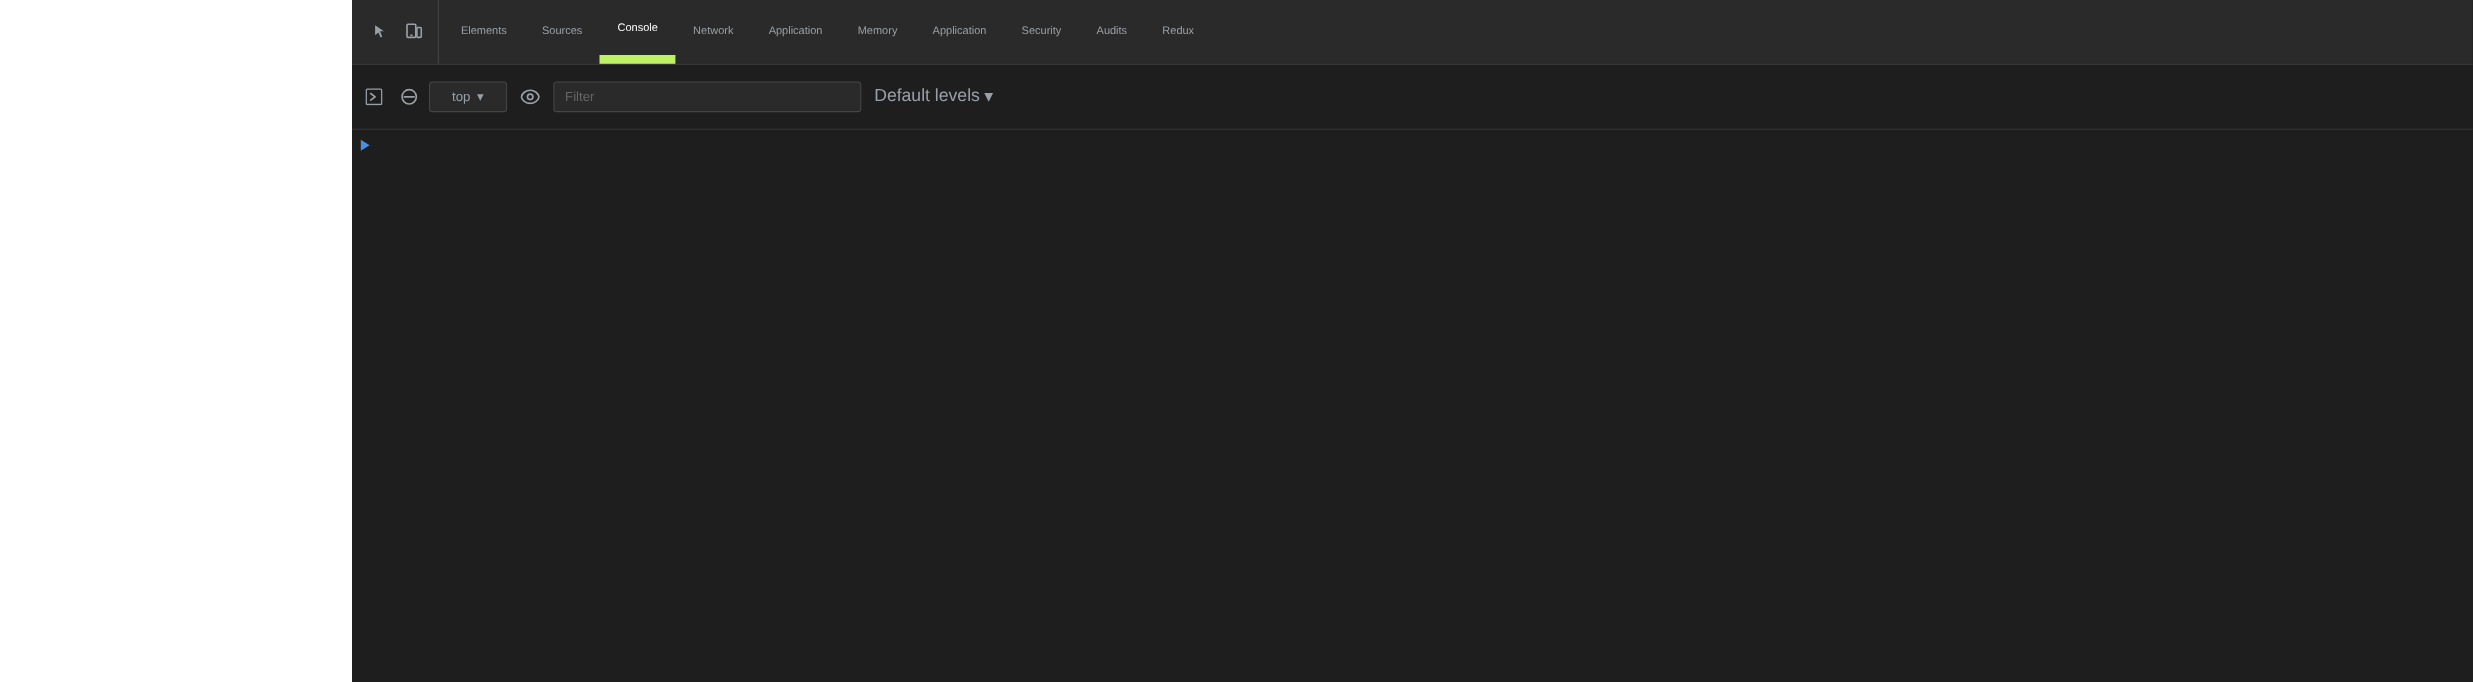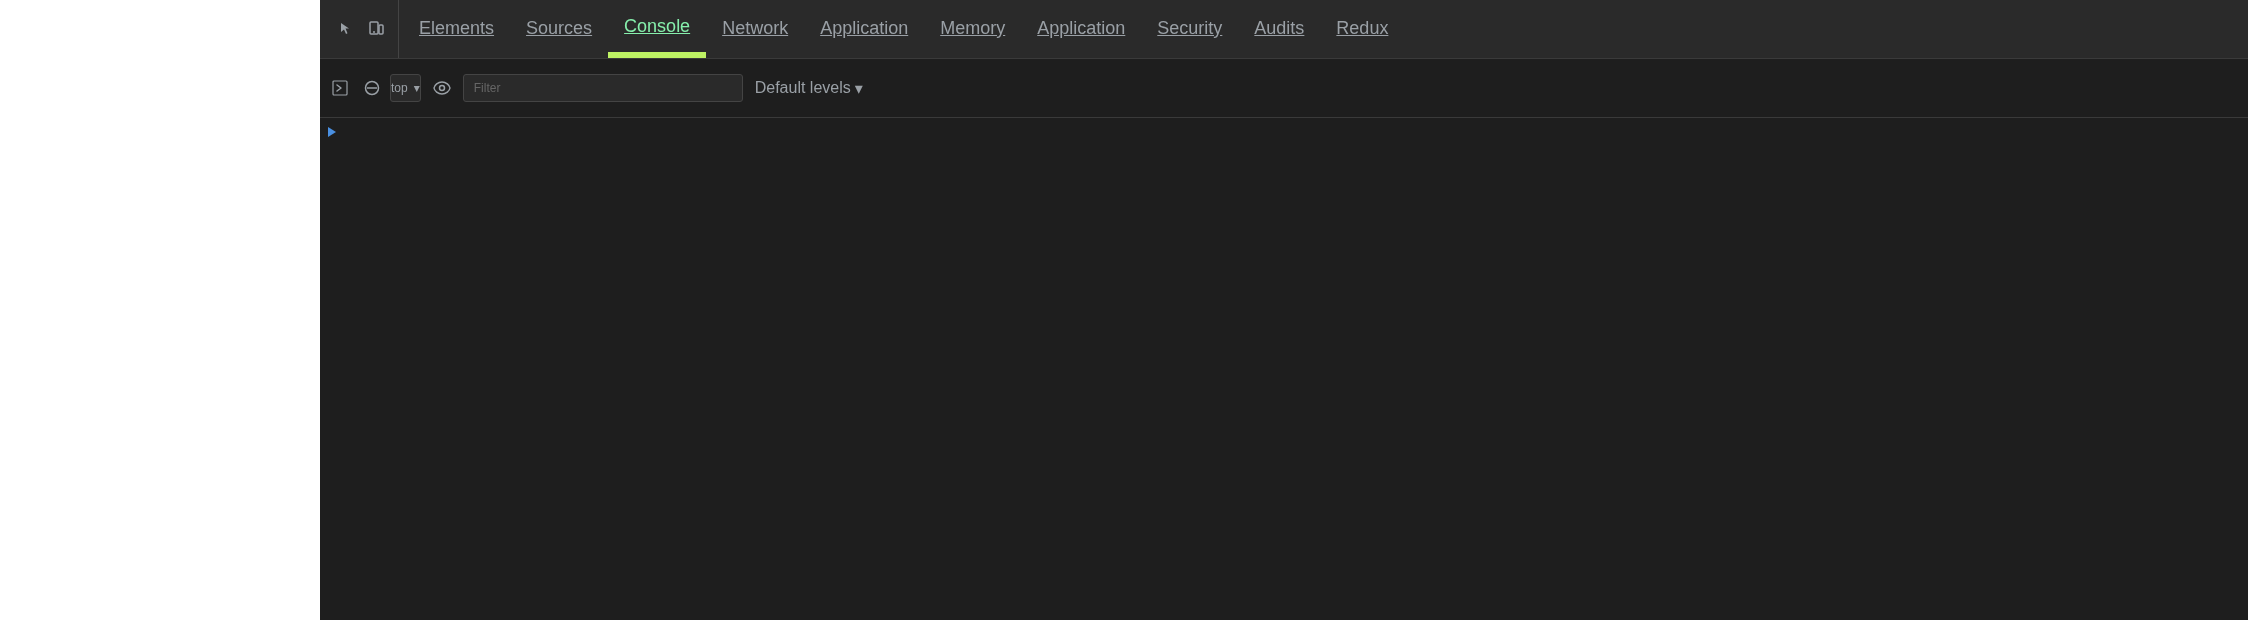--- a/index.html
+++ b/index.html
@@ -64,30 +64,29 @@
       justify-content: center;
     }
 
     .tab-item {
       display: flex;
       align-items: center;
       justify-content: center;
       height: 100%;
       padding: 0 16px;
       color: #9aa0a6;
-      font-size: 18px;
+      font-size: 10px;
       cursor: pointer;
       border-bottom: 2px solid transparent;
       white-space: nowrap;
-      text-decoration: underline;
     }
 
     .tab-item.active {
-      color: #86efac;
-      border-bottom: 6px solid #bef264;
+      color: #ffffff;
+      border-bottom: 8px solid #bef264;
       background: transparent;
     }
 
     
     .toolbar {
       display: flex;
       align-items: center;
       background: #1e1e1e;
       border-bottom: 1px solid #3a3a3a;
       height: 59px;
@@ -108,21 +107,21 @@
       justify-content: center;
       font-size: 14px;
     }
 
     .top-selector {
       display: flex;
       align-items: center;
       background: #2a2a2a;
       border: 1px solid #444;
       border-radius: 3px;
-      padding: 4px 0;
+      padding: 4px 20px;
       color: #9aa0a6;
       font-size: 12px;
       cursor: pointer;
       gap: 6px;
       height: 28px;
     }
 
     .eye-btn {
       background: none;
       border: none;

